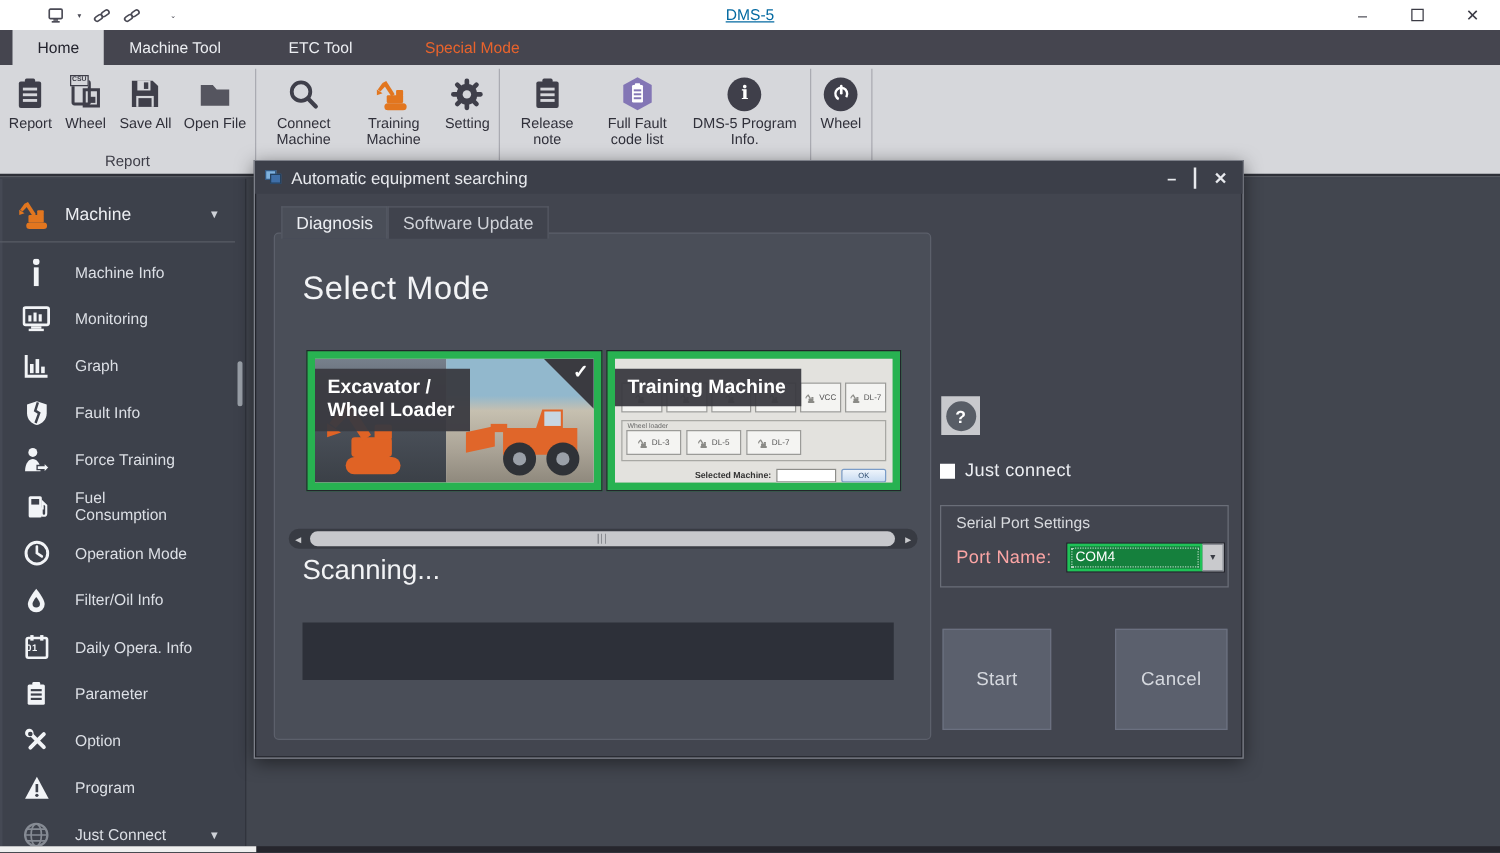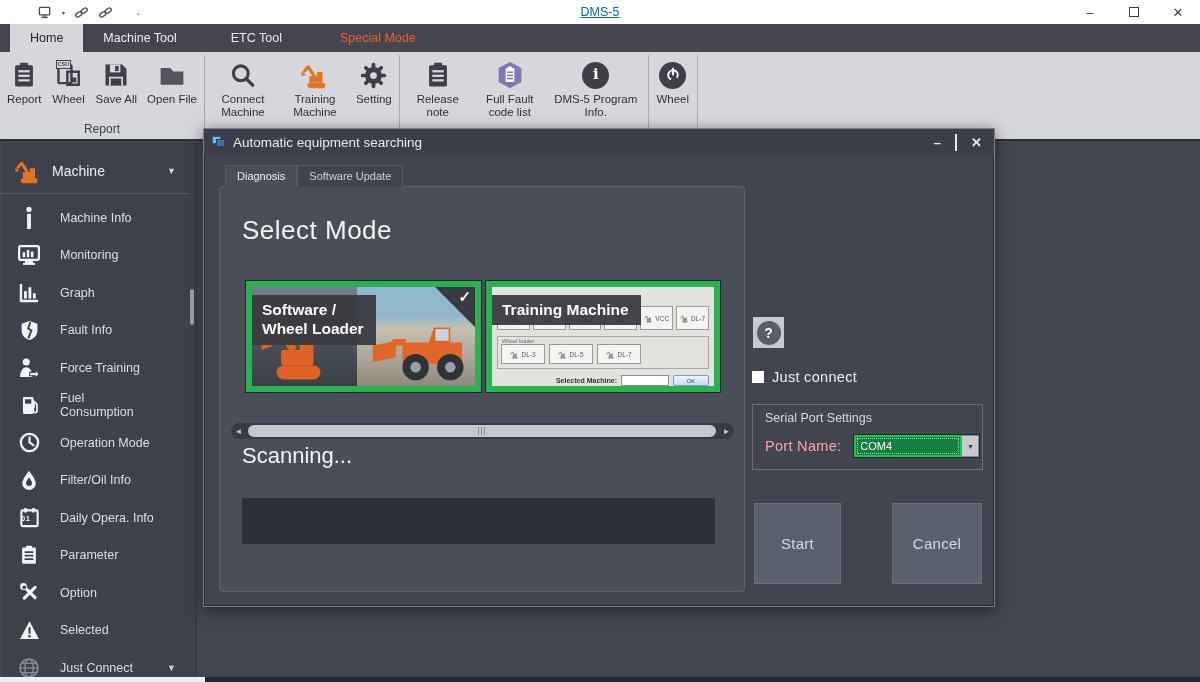--- a/index.html
+++ b/index.html
@@ -76,21 +76,21 @@
   .dlg-titlebar { height:26px; display:flex; align-items:center; padding:0 8px; background:#3c3f49; }
   .dlg-app-icon { width:14px; height:12px; position:relative; margin-right:7px; }
   .dlg-app-icon .sq1 { position:absolute; left:0; top:0; width:9px; height:8px; background:#7fb2de; border:1px solid #355b86; }
   .dlg-app-icon .sq2 { position:absolute; left:4px; top:3px; width:9px; height:8px; background:#3f6fa8; border:1px solid #24415f; }
   .dlg-title { flex:1; font-size:13.5px; color:#e8eaee; }
   .dlg-controls { display:flex; align-items:center; gap:14px; padding-right:4px; }
   .dlg-btn { color:#e8eaee; font-size:13px; font-weight:bold; line-height:1; }
   .dlg-max { width:10px; height:9px; border:1.6px solid #e8eaee; }
 
   .dlg-tabs { position:absolute; left:21px; top:36px; display:flex; z-index:3; }
-  .dlg-tab { padding:4px 11px 5px; font-size:11px; border:1px solid #565a64; border-bottom:none;
+  .dlg-tab { padding:4px 11px 5px; font-size:14px; border:1px solid #565a64; border-bottom:none;
              color:#cfd2d8; background:#40434d; }
   .dlg-tab.active { background:#4a4e58; color:#eceef2; position:relative; }
   .dlg-tab.active::after { content:""; position:absolute; left:0; right:0; bottom:-1px; height:1px; background:#4a4e58; }
 
   .dlg-panel { position:absolute; left:15px; top:57px; width:526px; height:406px; background:#4a4e58;
                border:1px solid #5c606b; border-radius:4px; }
   .select-mode { position:absolute; left:22px; top:28px; font-size:26px; font-weight:300; color:#f2f3f5; letter-spacing:.5px; }
   .scanning { position:absolute; left:22px; top:256px; font-size:22px; font-weight:300; color:#f2f3f5; }
   .progress { position:absolute; left:22px; top:311px; width:473px; height:46px; background:#2d3039; }
 
@@ -575,21 +575,21 @@
               </svg>
             </span>
           <span class="sb-label">Option</span>
         </div>
         <div class="sb-item">
           <span class="sb-ic">
               <svg class="i" width="21" height="21" viewBox="0 0 16 16">
                 <use href="#sym-warning"></use>
               </svg>
             </span>
-          <span class="sb-label">Selected</span>
+          <span class="sb-label">Program</span>
         </div>
       </div>
       <div class="sb-item bottom">
         <span class="sb-ic">
             <svg class="i" width="22" height="22" viewBox="0 0 16 16">
               <use href="#sym-globe"></use>
             </svg>
           </span>
         <span class="sb-label">Just Connect</span>
         <span class="sb-caret" style="margin-left:34px">▼</span>
@@ -625,21 +625,21 @@
         <div class="card-inner">
           <div class="ph-left"></div>
           <div class="ph-right"></div>
           <svg class="exc-big" viewBox="0 0 16 16">
               <use href="#sym-excavator"></use>
             </svg>
           <svg class="loader-svg" viewBox="0 0 70 40">
               <use href="#sym-loader"></use>
             </svg>
           <div class="card-label">
-            <span>Software /</span><br>
+            <span>Excavator /</span><br>
             <span>Wheel Loader</span>
           </div>
           <div class="corner-check"></div>
           <div class="corner-check-glyph">✓</div>
         </div>
       </div>
 
       <div class="card c2">
         <div class="card-inner">
           <div class="mini">

